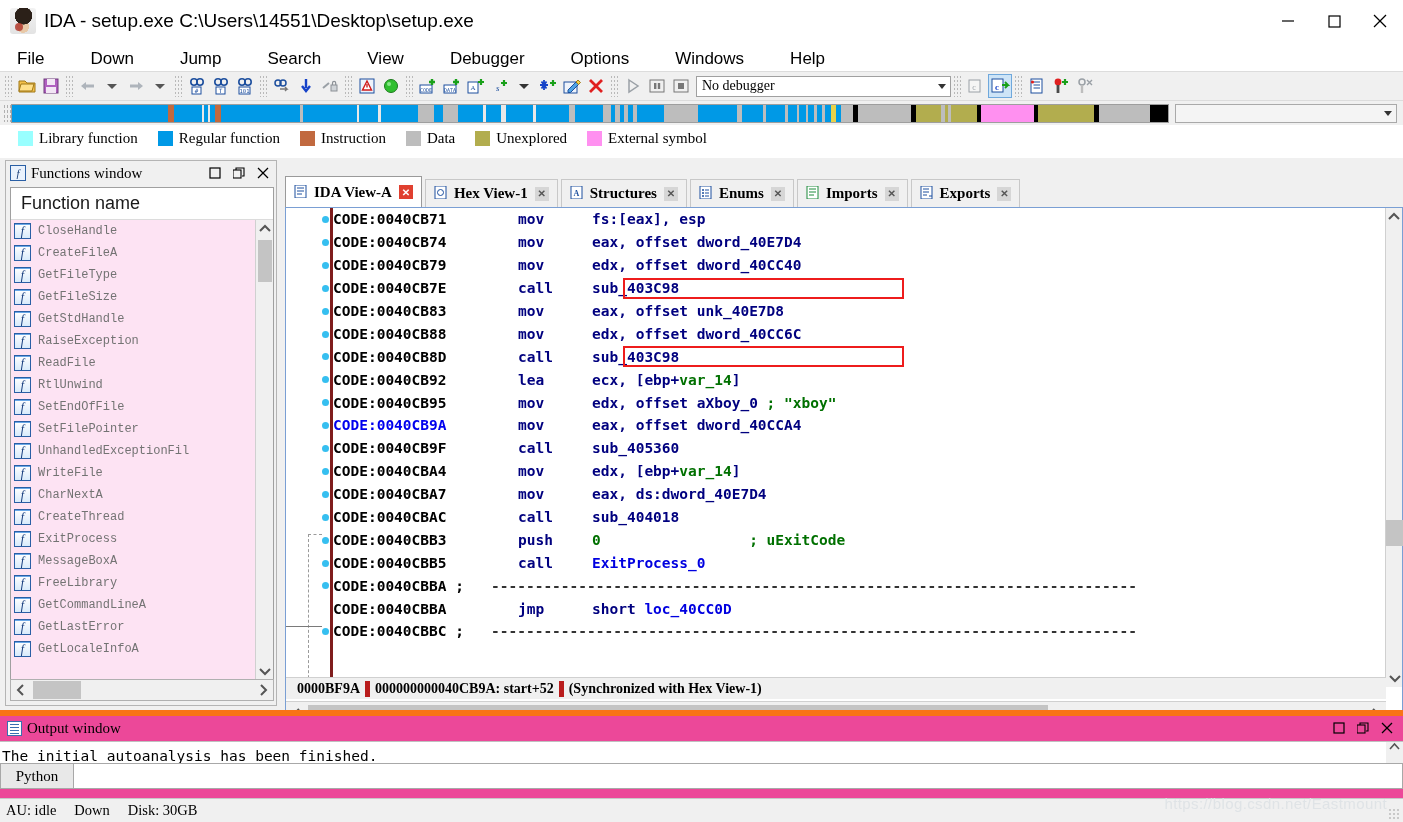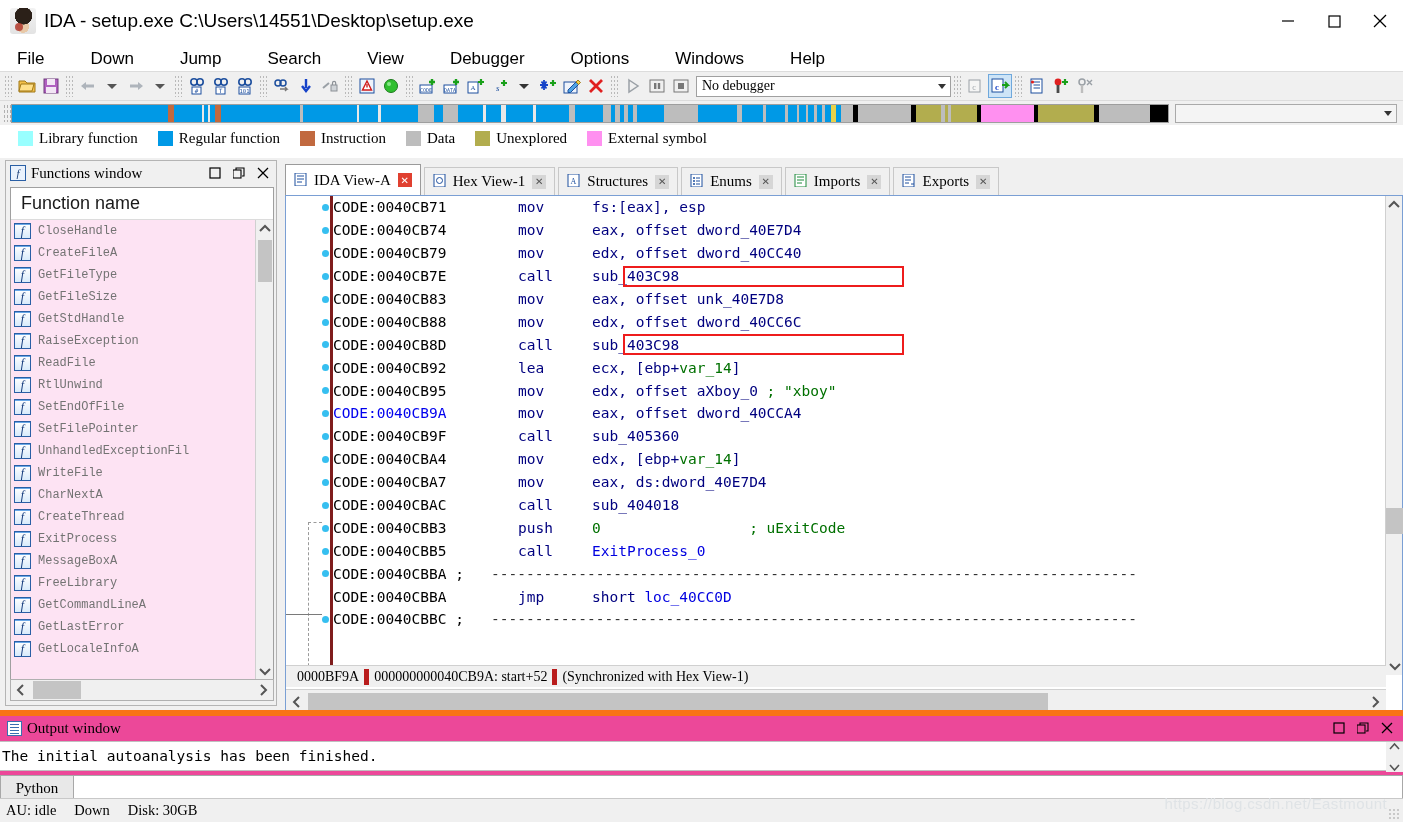--- a/index.html
+++ b/index.html
@@ -109,21 +109,21 @@
   .fn-vscroll { position:absolute; right:0; top:0; width:18px; height:100%;
     background:#f0f0f0; border-left:1px solid #d0d0d0; }
   .fn-vscroll .up, .fn-vscroll .dn { height:18px; display:flex; align-items:center; justify-content:center; }
   .fn-vscroll .thumb { position:absolute; top:20px; left:2px; width:14px; height:42px; background:#c4c4c4; }
   .fn-hscroll { position:absolute; left:4px; bottom:4px; width:264px; height:22px;
     background:#f0f0f0; border:1px solid #b0b0b0; display:flex; align-items:center; }
   .fn-hscroll .lb,.fn-hscroll .rb { width:20px;height:20px;display:flex;align-items:center;justify-content:center; }
   .fn-hscroll .thumb { width:48px; height:18px; background:#c4c4c4; margin-left:2px; }
 
   
-  .rightpane { position:absolute; left:285px; top:4px; width:1118px; height:552px; background:#fde047; }
+  .rightpane { position:absolute; left:285px; top:16px; width:1118px; height:552px; background:#fde047;font-weight:bold; }
   .tabstrip { height:33px; display:flex; align-items:flex-end; background:#f0f0f0; }
   .tab { height:28px; display:flex; align-items:center; padding:0 8px; margin-right:3px;
     background:#f0f0f0; border:1px solid #c8c8c8; border-bottom:none;
     font-size:15px; font-family:"Liberation Serif",serif; color:#000; }
   .tab.active { background:#fff; border-color:#9a9a9a; height:31px; }
   .tab .ti { width:15px;height:15px;margin-right:5px; flex:none; }
   .tab .tx { white-space:nowrap; }
   .tab .tc { margin-left:7px; width:14px;height:14px; flex:none;
     display:flex;align-items:center;justify-content:center;
     background:#d6d6d6; color:#555; font-size:10px; }
@@ -178,21 +178,21 @@
      border:1px solid #3a6fb0; background:#fff; position:relative; }
   .outwin-title .oi:after{content:"";position:absolute;left:2px;top:2px;right:2px;height:1px;
      background:#3a6fb0; box-shadow:0 3px 0 #3a6fb0, 0 6px 0 #3a6fb0, 0 9px 0 #3a6fb0;}
   .outwin-title .t { font-size:15px; font-family:"Liberation Serif",serif; }
   .outwin-btns { margin-left:auto; display:flex; gap:12px; padding-right:10px; align-items:center; }
   .out-body { position:absolute; left:0; top:25px; width:1403px; height:30px; background:#fff;
     border-top:1px solid #c0c0c0; border-bottom:1px solid #c0c0c0; display:flex; align-items:center; }
   .out-text { font-family:"DejaVu Sans Mono", monospace; font-size:14.5px; color:#000; padding-left:2px; }
   .out-scroll { position:absolute; right:0; top:0; width:17px; height:30px; background:#f0f0f0;
     display:flex; flex-direction:column; align-items:center; justify-content:space-between; }
-  .cli-row { position:absolute; left:0; top:46px; width:1403px; height:28px; display:flex; align-items:center;margin-top:12px; }
+  .cli-row { position:absolute; left:0; top:46px; width:1403px; height:28px; display:flex; align-items:center; }
   .cli-label { width:74px; height:26px; background:#e8e8e8; border:1px solid #a8a8a8;
      display:flex; align-items:center; justify-content:center;
      font-family:"Liberation Serif",serif; font-size:15px; }
   .cli-input { flex:1; height:26px; background:#fff; border:1px solid #a8a8a8; border-left:none; }
 
   
   .statusbar { position:absolute; left:0; top:798px; width:1403px; height:24px;
     background:#f0f0f0; border-top:1px solid #c8c8c8; display:flex; align-items:center;
     font-family:"Liberation Serif",serif; font-size:14.5px; color:#000; }
   .statusbar .s { padding:0 12px 0 6px; }

